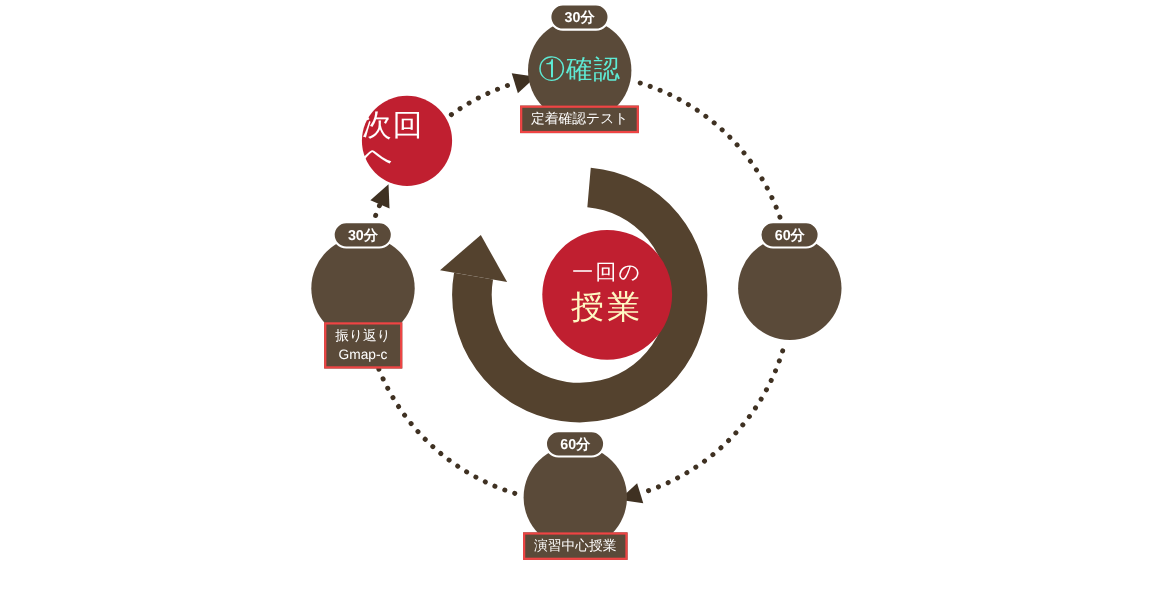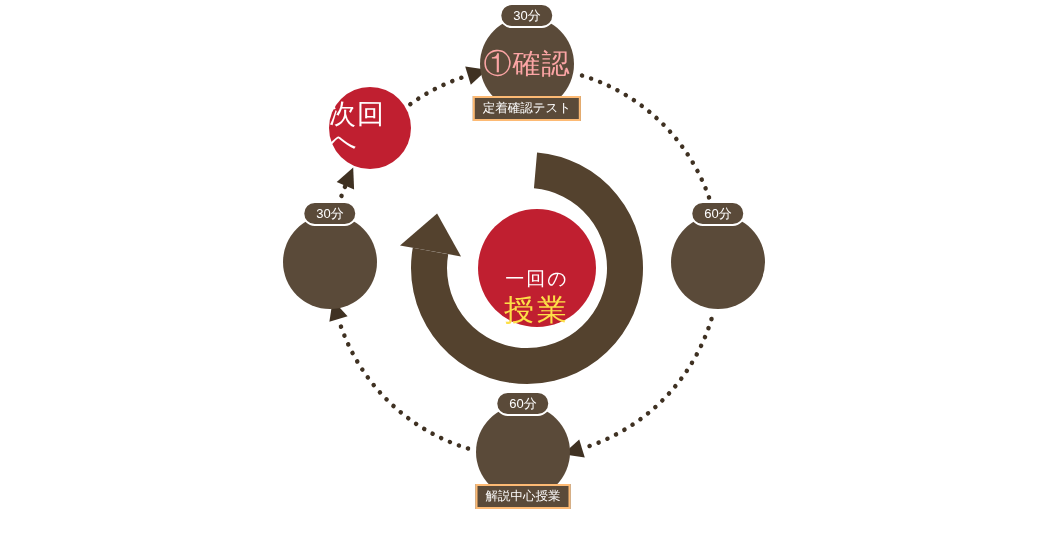--- a/index.html
+++ b/index.html
@@ -22,47 +22,48 @@
   .cnode{
     position:absolute;z-index:2;
     border-radius:50%;
     background:var(--brown);
     display:flex;align-items:center;justify-content:center;
     flex-direction:column;
   }
   .big{width:94px;height:94px;}
 
   .node-title{
-    color:#fca5a5;
+    color:#5eead4;
     font-family:Liberation Serif, serif;
-    font-size:28px;
+    font-size:24px;
     letter-spacing:1px;
     white-space:nowrap;
     line-height:1;
   }
 
   .time-badge{
     position:absolute;
     top:-14px;left:50%;transform:translateX(-50%);
     background:var(--brown);
     border:2px solid #fff;
     color:#fff;
     font-size:13px;
     line-height:1;
     padding:4px 12px;
     border-radius:14px;
     white-space:nowrap;
     z-index:3;
+    font-weight:bold;
   }
 
   .sub-tag{
     position:absolute;
     bottom:-10px;left:50%;transform:translateX(-50%);
     background:var(--brown);
-    border:2px solid #fdba74;
+    border:2px solid #ef4444;
     color:#fff;
     font-size:12.5px;
     line-height:1.35;
     padding:2px 8px;
     white-space:nowrap;
     text-align:center;
     z-index:3;
   }
   .sub-tag.two-line{bottom:-26px;}
 
@@ -76,28 +77,28 @@
   #next-circle{
     left:329px;top:87px;width:82px;height:82px;
   }
   #next-circle .next-label{
     color:#fff;
     font-family:"Liberation Serif","DejaVu Serif",serif;
     font-size:27px;letter-spacing:1px;line-height:1;
   }
 
   #center-circle{
-    left:478px;top:209px;width:118px;height:118px;justify-content:flex-end;
+    left:493px;top:209px;width:118px;height:118px;
   }
   #center-circle .center-line1{
     color:#fff;font-family:"Liberation Serif","DejaVu Serif",serif;
     font-size:19px;letter-spacing:2px;line-height:1.1;
   }
   #center-circle .center-line2{
-    color:#fde047;font-family:"Liberation Serif","DejaVu Serif",serif;
+    color:#fef9c3;font-family:"Liberation Serif","DejaVu Serif",serif;
     font-size:30px;letter-spacing:3px;line-height:1.15;margin-top:3px;
   }
 
   .dotted{
     fill:none;
     stroke:var(--dots);
     stroke-width:4.5;
     stroke-linecap:round;
     stroke-dasharray:0.1 9.5;
   }
@@ -139,25 +140,29 @@
     <div class="node-title">①確認</div>
     <div class="sub-tag">定着確認テスト</div>
   </div>
 
   <div class="cnode big" id="node-understand">
     <div class="time-badge">60分</div>
   </div>
 
   <div class="cnode big" id="node-practice">
     <div class="time-badge">60分</div>
-    <div class="sub-tag">解説中心授業</div>
+    <div class="sub-tag">演習中心授業</div>
   </div>
 
   <div class="cnode big" id="node-retain">
     <div class="time-badge">30分</div>
+    <div class="sub-tag two-line">
+      <div>振り返り</div>
+      <div>Gmap-c</div>
+    </div>
   </div>
 
   <div class="cnode red-circle" id="next-circle">
     <div class="next-label">次回へ</div>
   </div>
 
   <div class="cnode red-circle" id="center-circle">
     <div class="center-line1">一回の</div>
     <div class="center-line2">授業</div>
   </div>

